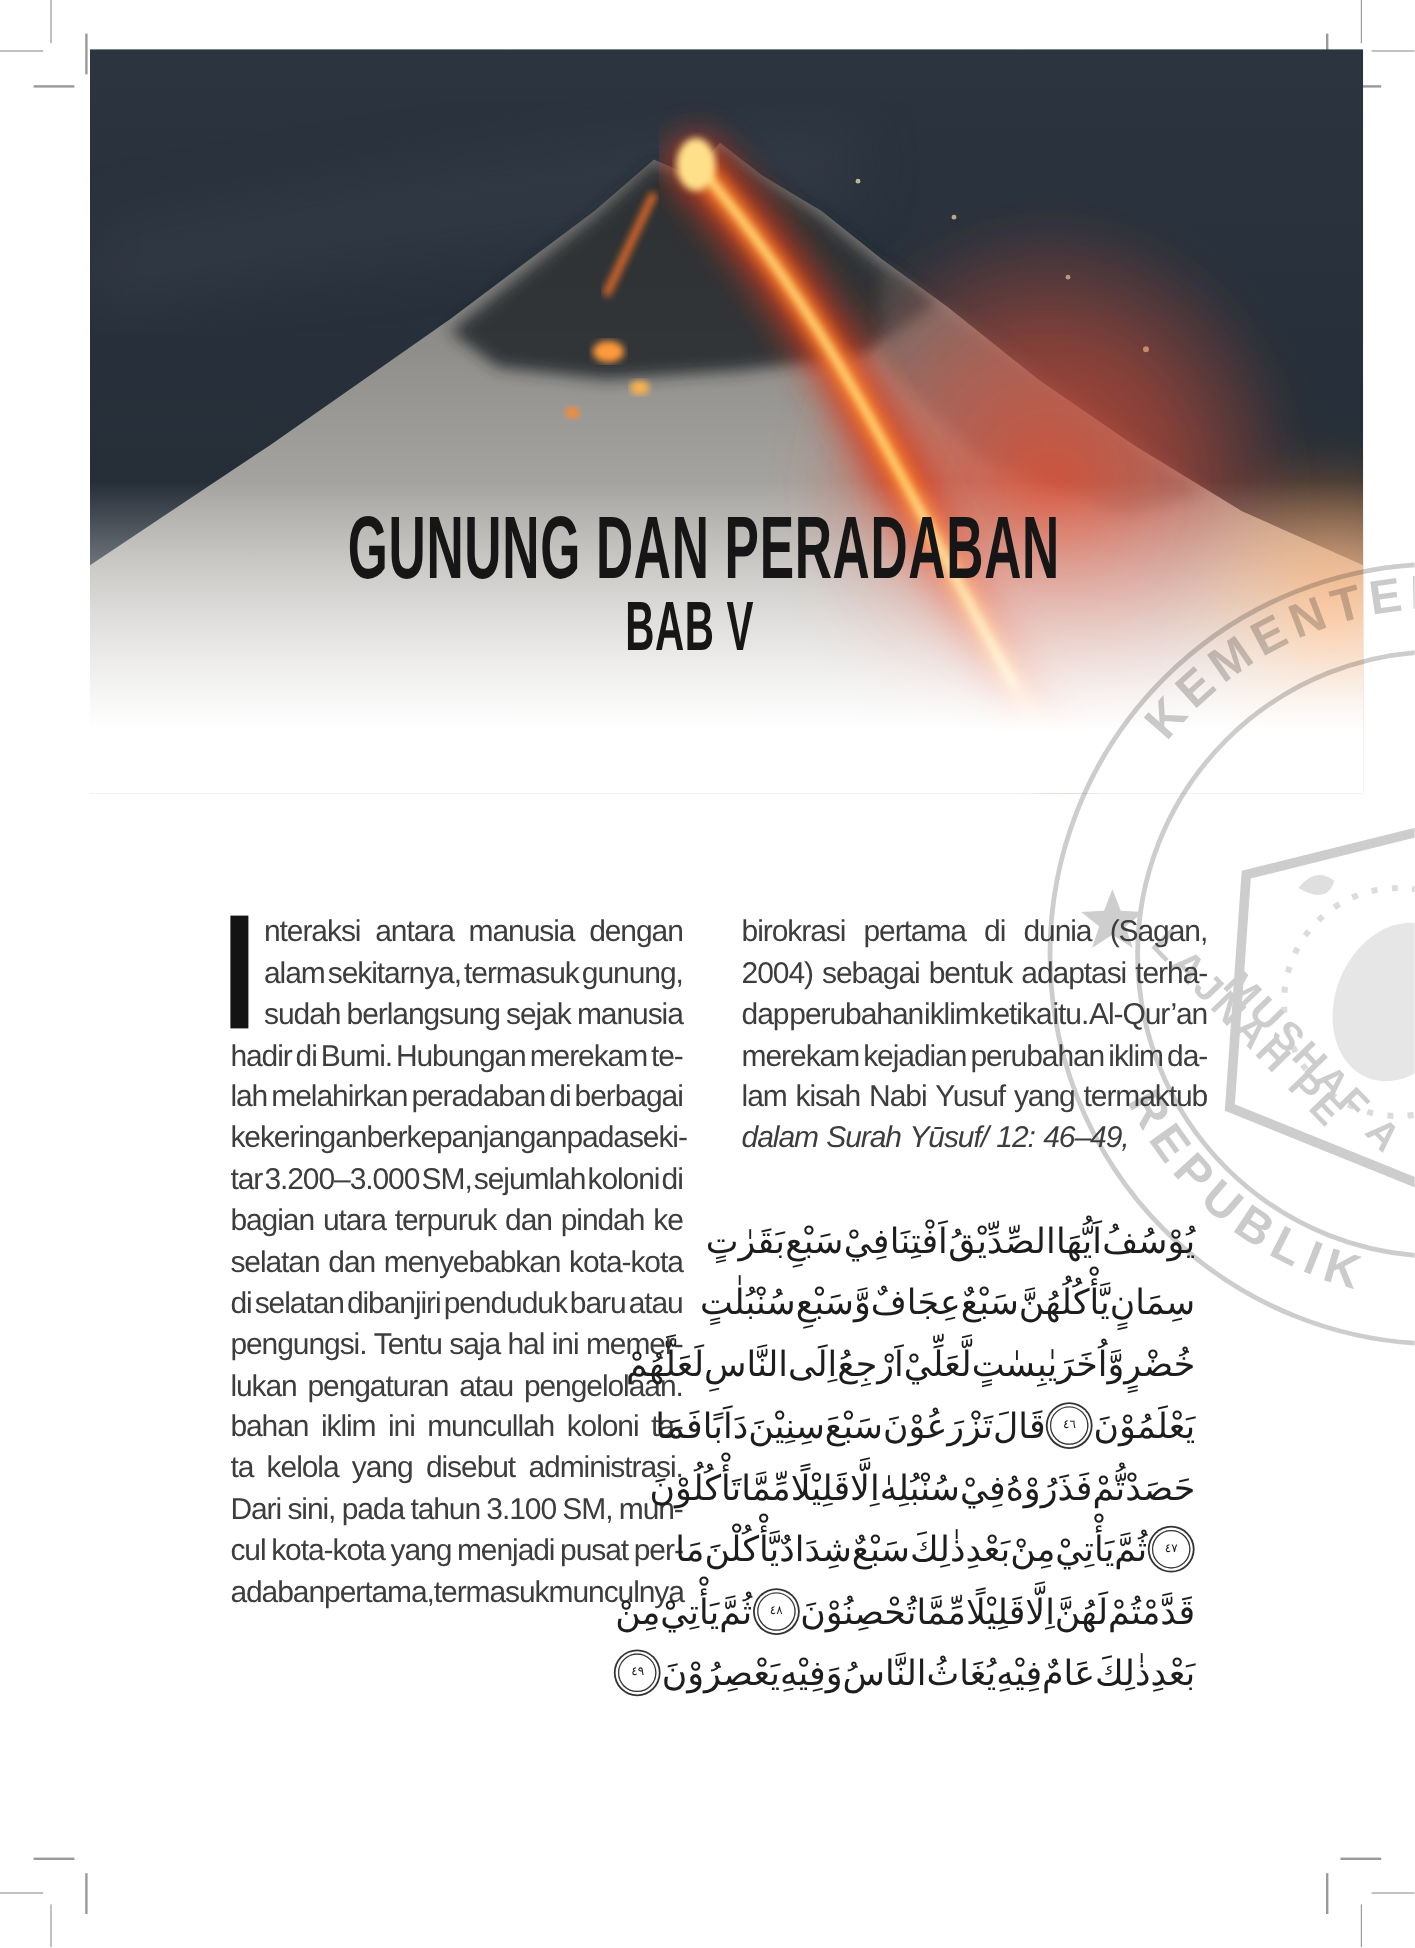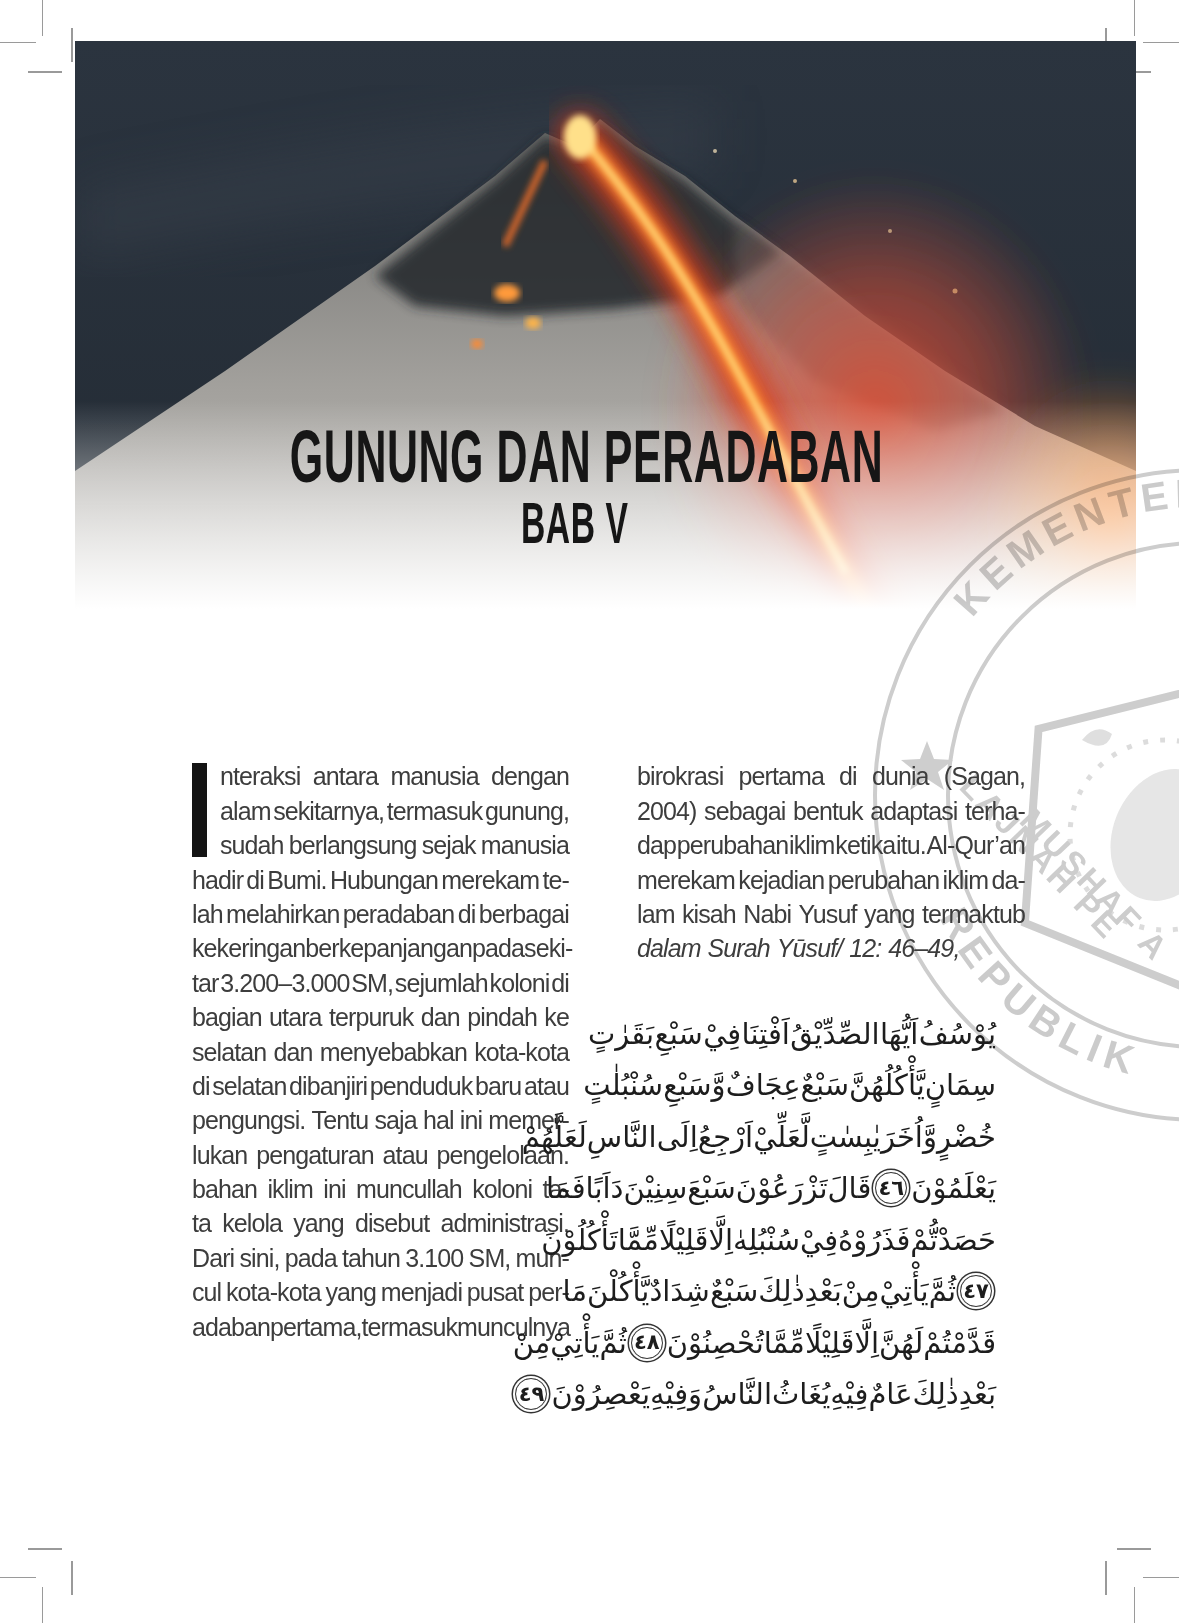--- a/index.html
+++ b/index.html
@@ -21,33 +21,33 @@
   #title{position:absolute;left:75px;top:420px;width:1000px;text-align:center;z-index:3;color:#161616;}
   .title-line{display:inline-block;font-weight:700;letter-spacing:1px;transform:scaleX(.58);
               transform-origin:50% 50%;white-space:nowrap;line-height:1;}
   #title-line1{font-size:58px;margin-bottom:14px;}
   #title-line2{font-size:74px;}
   #title .row{width:100%;text-align:center;}
 
   
   .col{position:absolute;top:757px;z-index:3;color:#3d3d3d;font-size:25px;letter-spacing:-0.9px;}
   #col-left{left:192px;width:377px;}
-  #col-right{left:637px;width:388px;}
+  #col-right{left:618px;width:388px;}
   .tline{height:34.4px;display:flex;justify-content:space-between;align-items:flex-end;}
   .tline.nj{justify-content:flex-start;column-gap:7px;font-style:italic;}
   .tline.ind{padding-left:28px;}
   #dropcap{position:absolute;left:0;top:6px;width:15px;height:94px;background:#141414;}
 
   
   #arabic{position:absolute;left:588px;top:1008px;width:408px;z-index:3;direction:rtl;
           font-family:"DejaVu Sans",sans-serif;color:#1d1d1d;font-size:29px;}
   .aline{height:51.5px;display:flex;justify-content:space-between;align-items:center;}
   .ayah{display:inline-flex;align-items:center;justify-content:center;width:30px;height:30px;
         border:1.5px solid #333;border-radius:50%;box-shadow:0 0 0 2px #fff,0 0 0 3.5px #333;
-        font-size:21px;line-height:1;flex:0 0 auto;margin:0 4px;font-weight:bold;}
+        font-size:10px;line-height:1;flex:0 0 auto;margin:0 4px;}
 </style>
 </head>
 <body>
 
 <div id="page">
 
   <div class="crop" style="left:42px;top:0;width:1px;height:36px;"></div>
   <div class="crop" style="left:0;top:42px;width:36px;height:1px;"></div>
   <div class="crop" style="left:28px;top:71px;width:34px;height:2px;"></div>
   <div class="crop" style="left:71px;top:28px;width:2px;height:34px;"></div>

